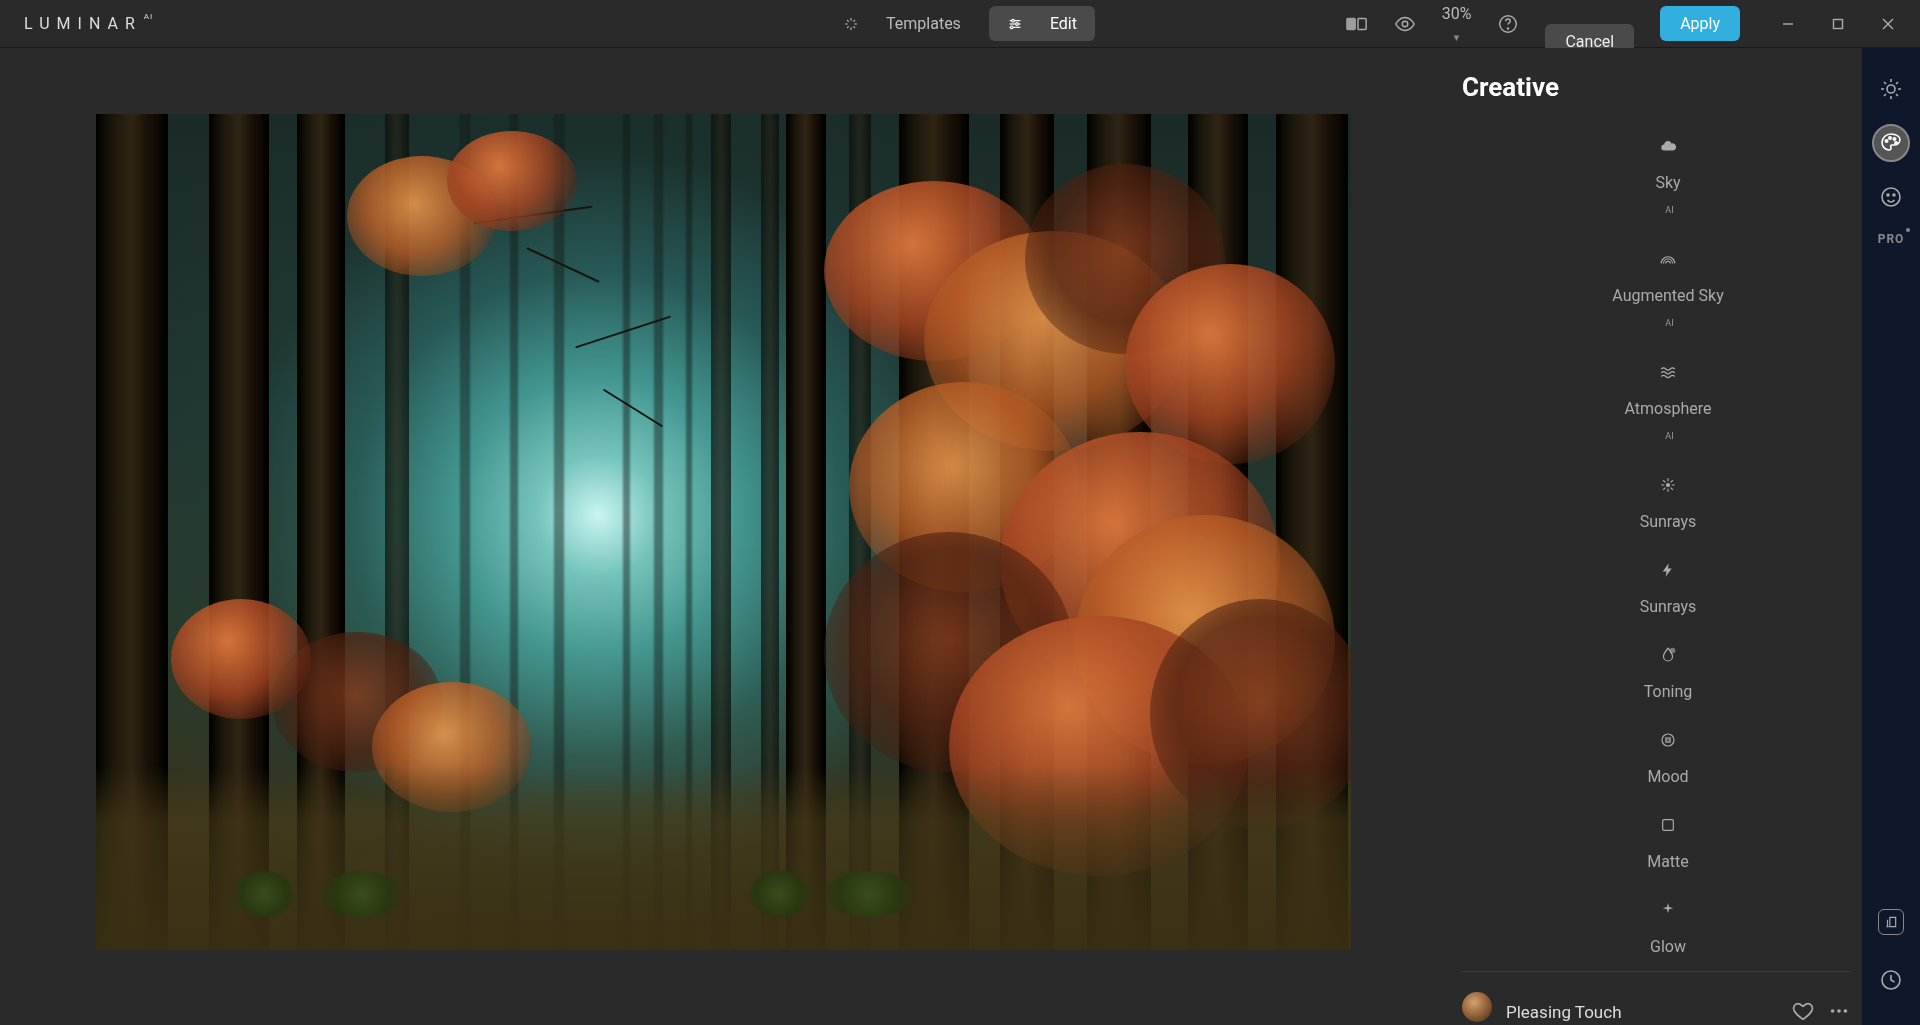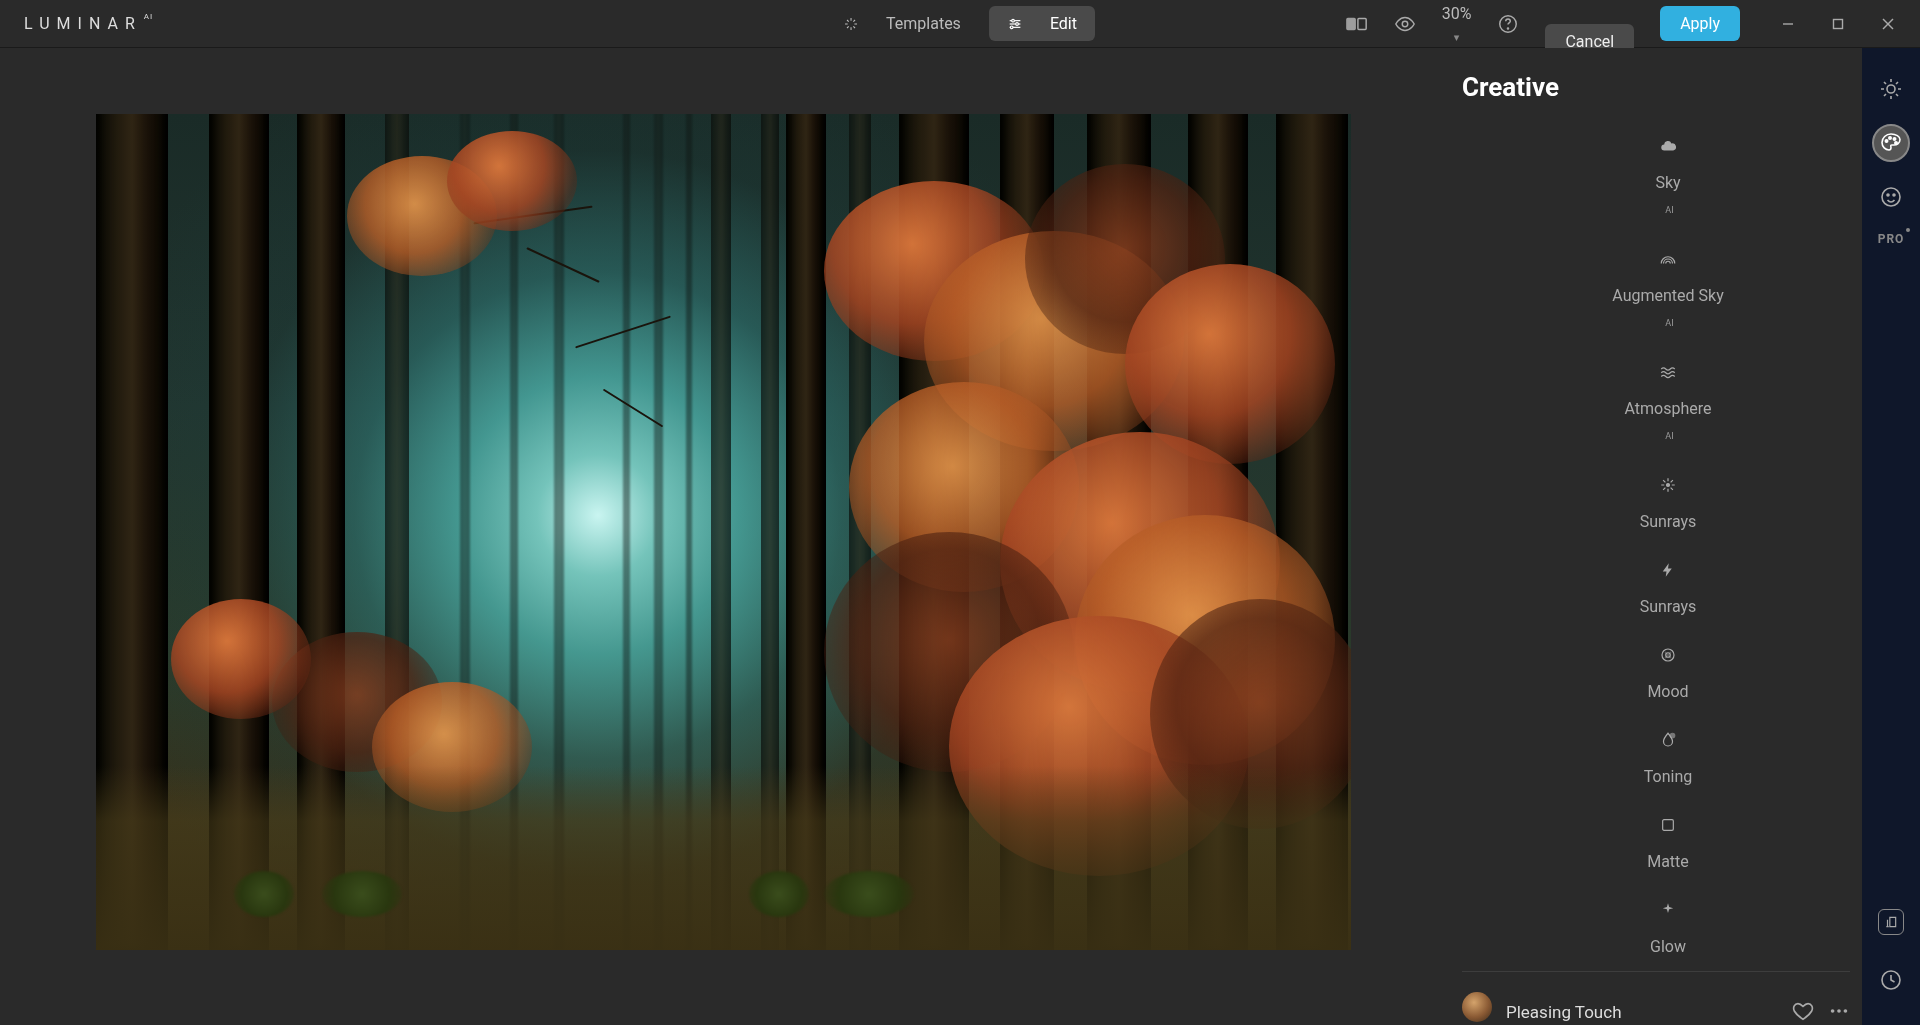--- a/index.html
+++ b/index.html
@@ -264,35 +264,35 @@
           <span class="tool-icon">
             <svg width="18" height="18" viewBox="0 0 24 24" fill="currentColor">
               <path d="M13 3L5 14h5l-1 7 8-11h-5l1-7z"></path>
             </svg>
           </span>
           <span>Sunrays</span>
         </div>
         <div class="tool-item">
           <span class="tool-icon">
             <svg width="18" height="18" viewBox="0 0 24 24" fill="none" stroke="currentColor" stroke-width="1.6">
+              <path d="M12 3s6 7 6 11a6 6 0 01-12 0c0-4 6-11 6-11z"></path>
+              <circle cx="18" cy="6" r="3" fill="currentColor" opacity="0.6"></circle>
+            </svg>
+          </span>
+          <span>Toning</span>
+        </div>
+        <div class="tool-item">
+          <span class="tool-icon">
+            <svg width="18" height="18" viewBox="0 0 24 24" fill="none" stroke="currentColor" stroke-width="1.6">
               <circle cx="12" cy="12" r="8"></circle>
               <path d="M8 8l8 8M16 8l-8 8" opacity="0.4"></path>
               <circle cx="12" cy="12" r="3"></circle>
             </svg>
           </span>
           <span>Mood</span>
-        </div>
-        <div class="tool-item">
-          <span class="tool-icon">
-            <svg width="18" height="18" viewBox="0 0 24 24" fill="none" stroke="currentColor" stroke-width="1.6">
-              <path d="M12 3s6 7 6 11a6 6 0 01-12 0c0-4 6-11 6-11z"></path>
-              <circle cx="18" cy="6" r="3" fill="currentColor" opacity="0.6"></circle>
-            </svg>
-          </span>
-          <span>Toning</span>
         </div>
         <div class="tool-item">
           <span class="tool-icon">
             <svg width="16" height="16" viewBox="0 0 24 24" fill="none" stroke="currentColor" stroke-width="1.8">
               <rect x="4" y="4" width="16" height="16" rx="2"></rect>
             </svg>
           </span>
           <span>Matte</span>
         </div>
         <div class="tool-item">

